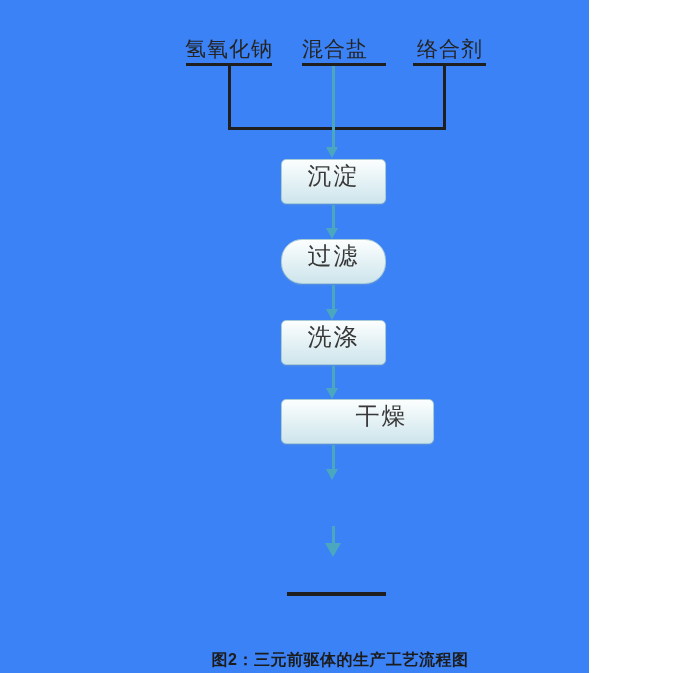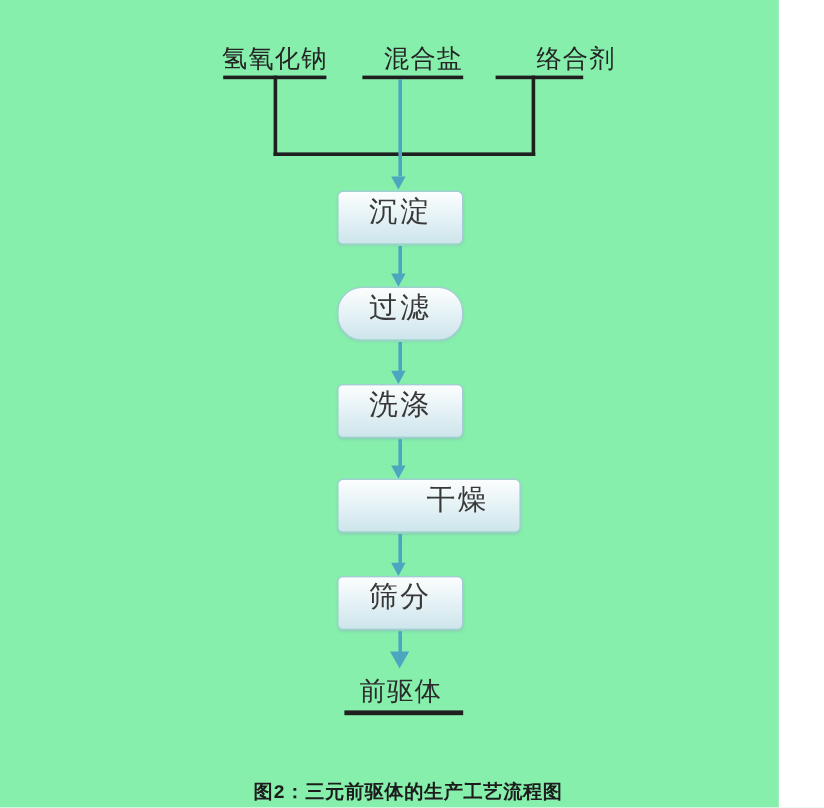--- a/index.html
+++ b/index.html
@@ -1,20 +1,20 @@
 <!DOCTYPE html>
 <html style="--arrow: #4BA7BF; --line: #1F1F1F; --box-border: #A6CBD7; --box-gradient-top: #FCFEFE; --box-gradient-bottom: #CDE5EC; --text: #383838;"><head>
 <meta charset="utf-8">
 <style>
   html,body{margin:0;padding:0;background:#ffffff;}
   .page{
     position:relative;
-    width:649px;height:673px;
-    background:#86efac;
-    font-family:Liberation Mono, monospace;
+    width:589px;height:673px;
+    background:#3b82f6;
+    font-family:Liberation Sans, sans-serif;
     overflow:hidden;
   }
   
   .src-label{
     position:absolute;
     transform:translateX(-50%);
     white-space:nowrap;
     font-size:21px;
     color:#242424;
     letter-spacing:1px;
@@ -64,22 +64,22 @@
     letter-spacing:0.5px;
     margin-top:20px;
   }
 </style>
 </head>
 <body>
 
 <div class="page">
 
   <div class="src-label" style="left:229px;top:35px;">氢氧化钠</div>
-  <div class="src-label" style="left:335px;top:35px;margin-left:18px;">混合盐</div>
-  <div class="src-label" style="left:450px;top:35px;margin-left:30px;">络合剂</div>
+  <div class="src-label" style="left:335px;top:35px;">混合盐</div>
+  <div class="src-label" style="left:450px;top:35px;">络合剂</div>
 
   <div class="hline" style="left:186px;top:63px;width:86px;height:3px;"></div>
   <div class="hline" style="left:302px;top:63px;width:84px;height:3px;"></div>
   <div class="hline" style="left:413px;top:63px;width:73px;height:3px;"></div>
 
   <div class="vline" style="left:228px;top:63px;width:3px;height:67px;"></div>
   <div class="vline" style="left:443px;top:63px;width:3px;height:67px;"></div>
   <div class="hline" style="left:228px;top:127px;width:218px;height:3px;"></div>
 
   <div class="tstem" style="left:332px;top:66px;height:81px;"></div>
@@ -90,37 +90,33 @@
   </div>
   <div class="box" style="top:239px;border-radius:21px;">
     <span>过滤</span>
   </div>
   <div class="box" style="top:320px;">
     <span>洗涤</span>
   </div>
   <div class="box" style="top:399px;padding-left:48px;">
     <span>干燥</span>
   </div>
-  <div class="box" style="top:480px;">
-    <span>筛分</span>
-  </div>
 
   <div class="tstem" style="left:332px;top:205px;height:24px;"></div>
   <div class="thead" style="left:326px;top:228px;"></div>
 
   <div class="tstem" style="left:332px;top:285px;height:25px;"></div>
   <div class="thead" style="left:326px;top:309px;"></div>
 
   <div class="tstem" style="left:332px;top:366px;height:23px;"></div>
   <div class="thead" style="left:326px;top:388px;"></div>
 
   <div class="tstem" style="left:332px;top:445px;height:25px;"></div>
   <div class="thead" style="left:326px;top:469px;"></div>
 
   <div class="tstem" style="left:332px;top:526px;height:18px;"></div>
   <div class="thead big" style="left:325px;top:543px;"></div>
 
-  <div class="out-label">前驱体</div>
   <div class="hline" style="left:287px;top:592px;width:99px;height:4px;"></div>
 
   <div class="caption">图2：三元前驱体的生产工艺流程图</div>
 
 </div>
 
 </body></html>

